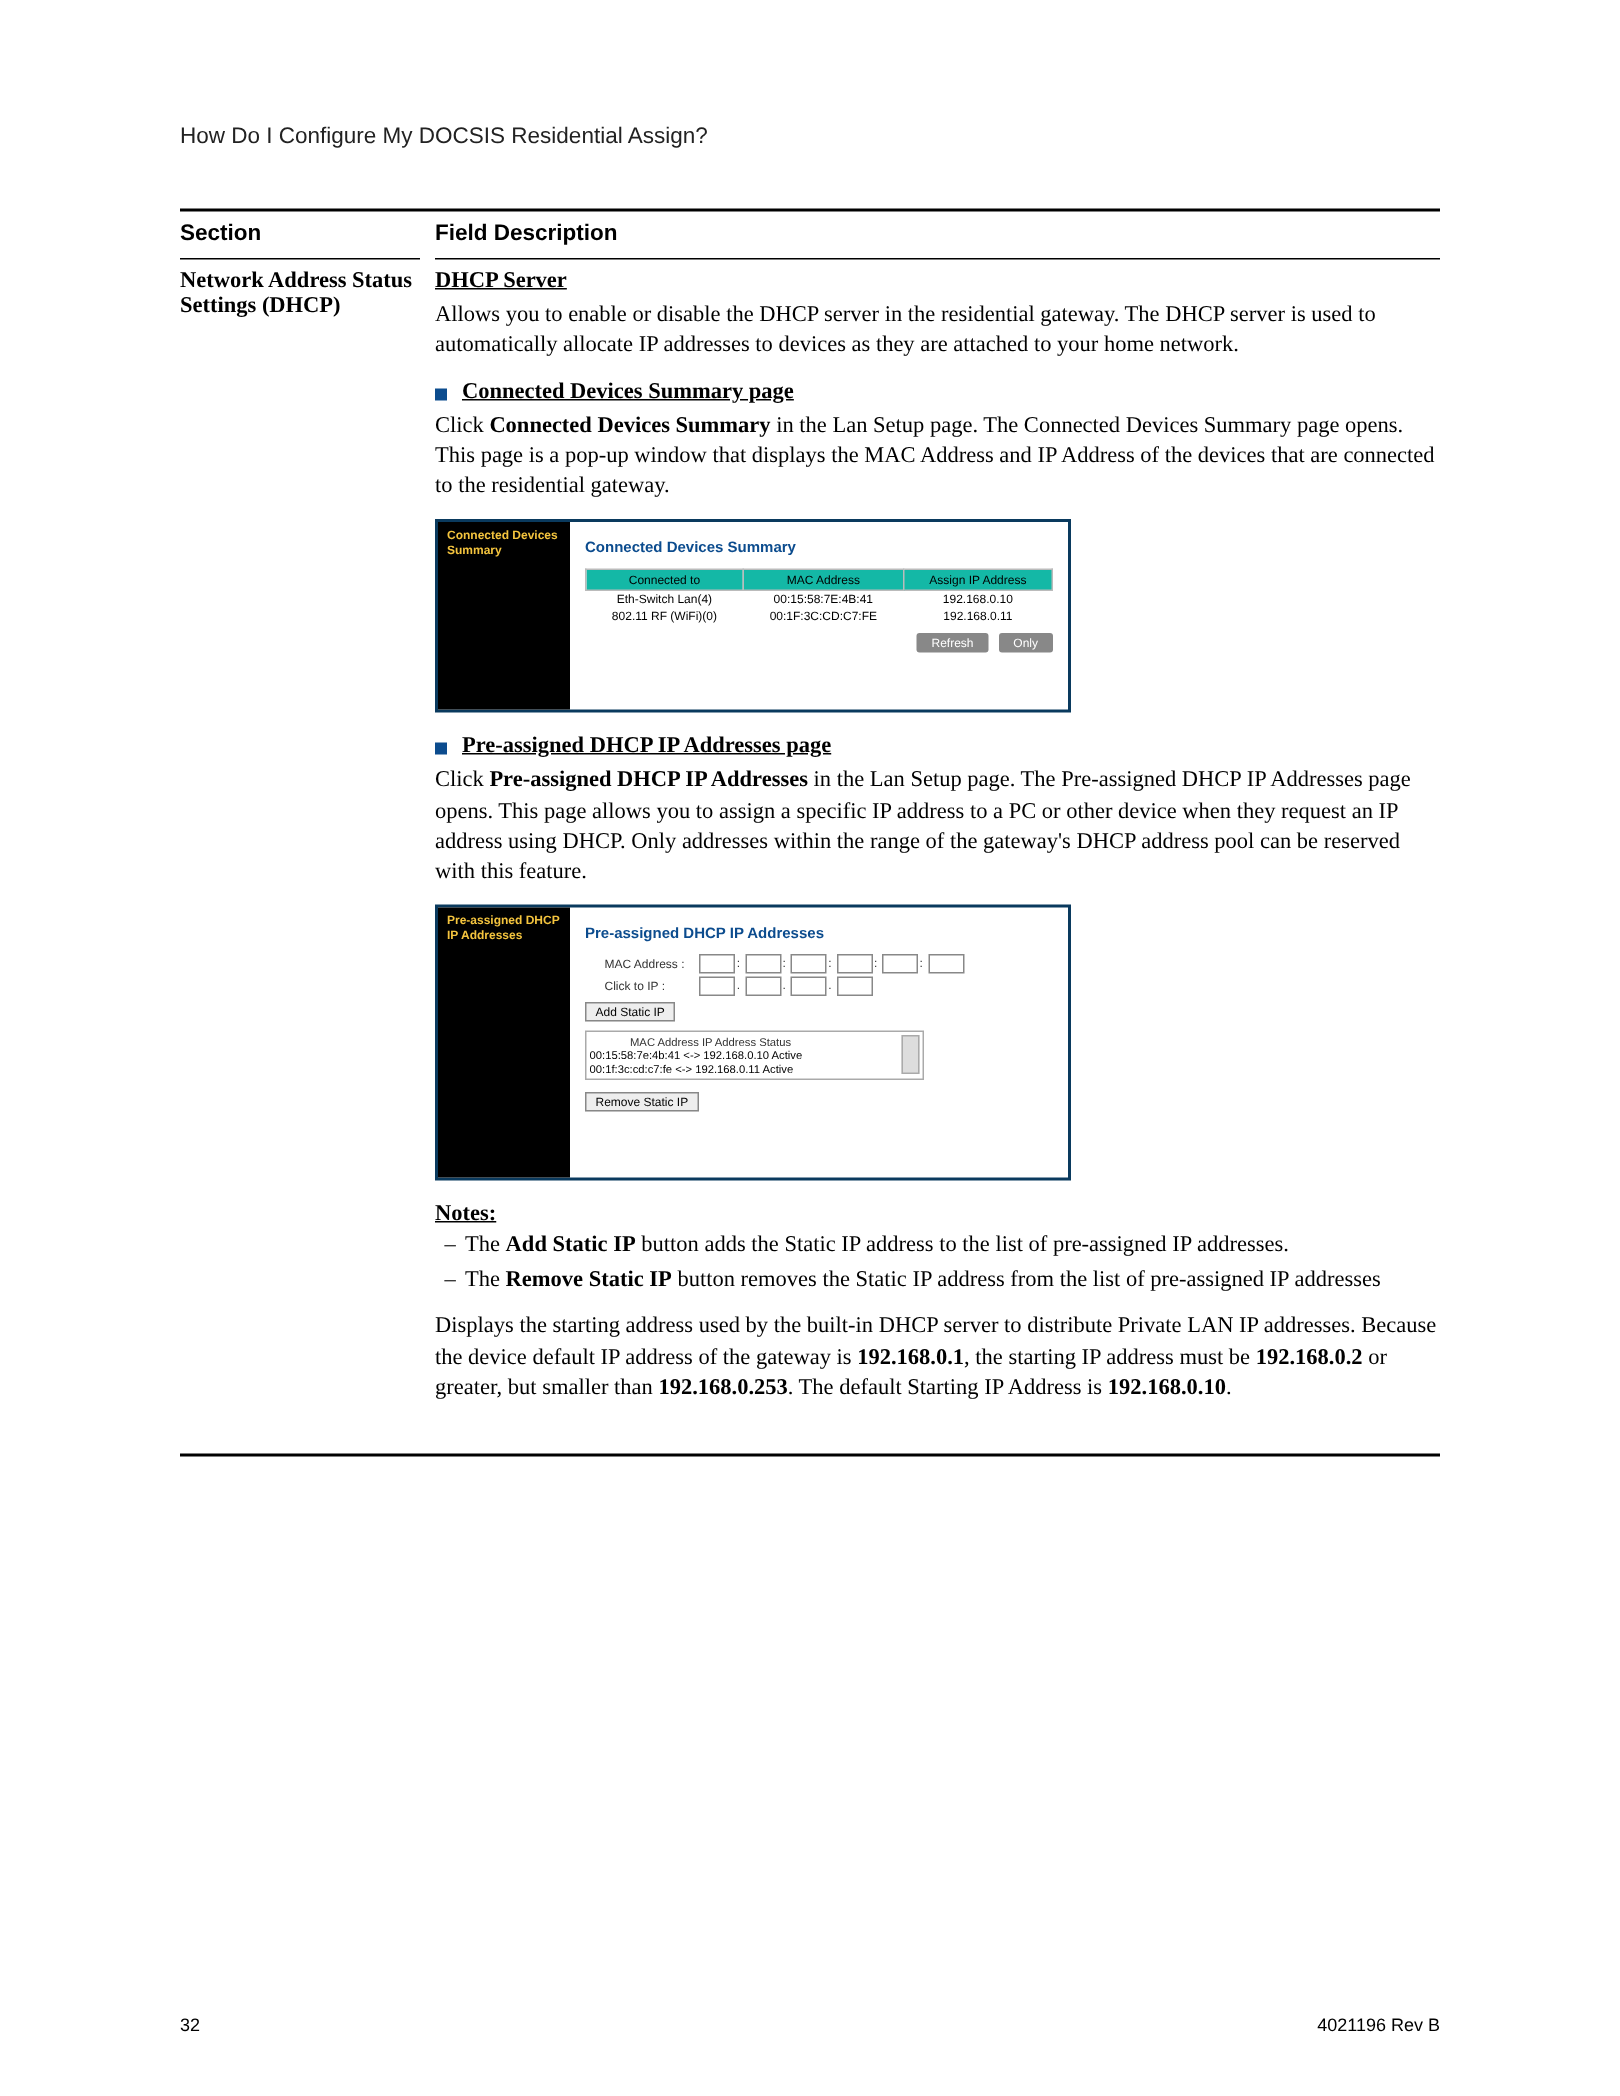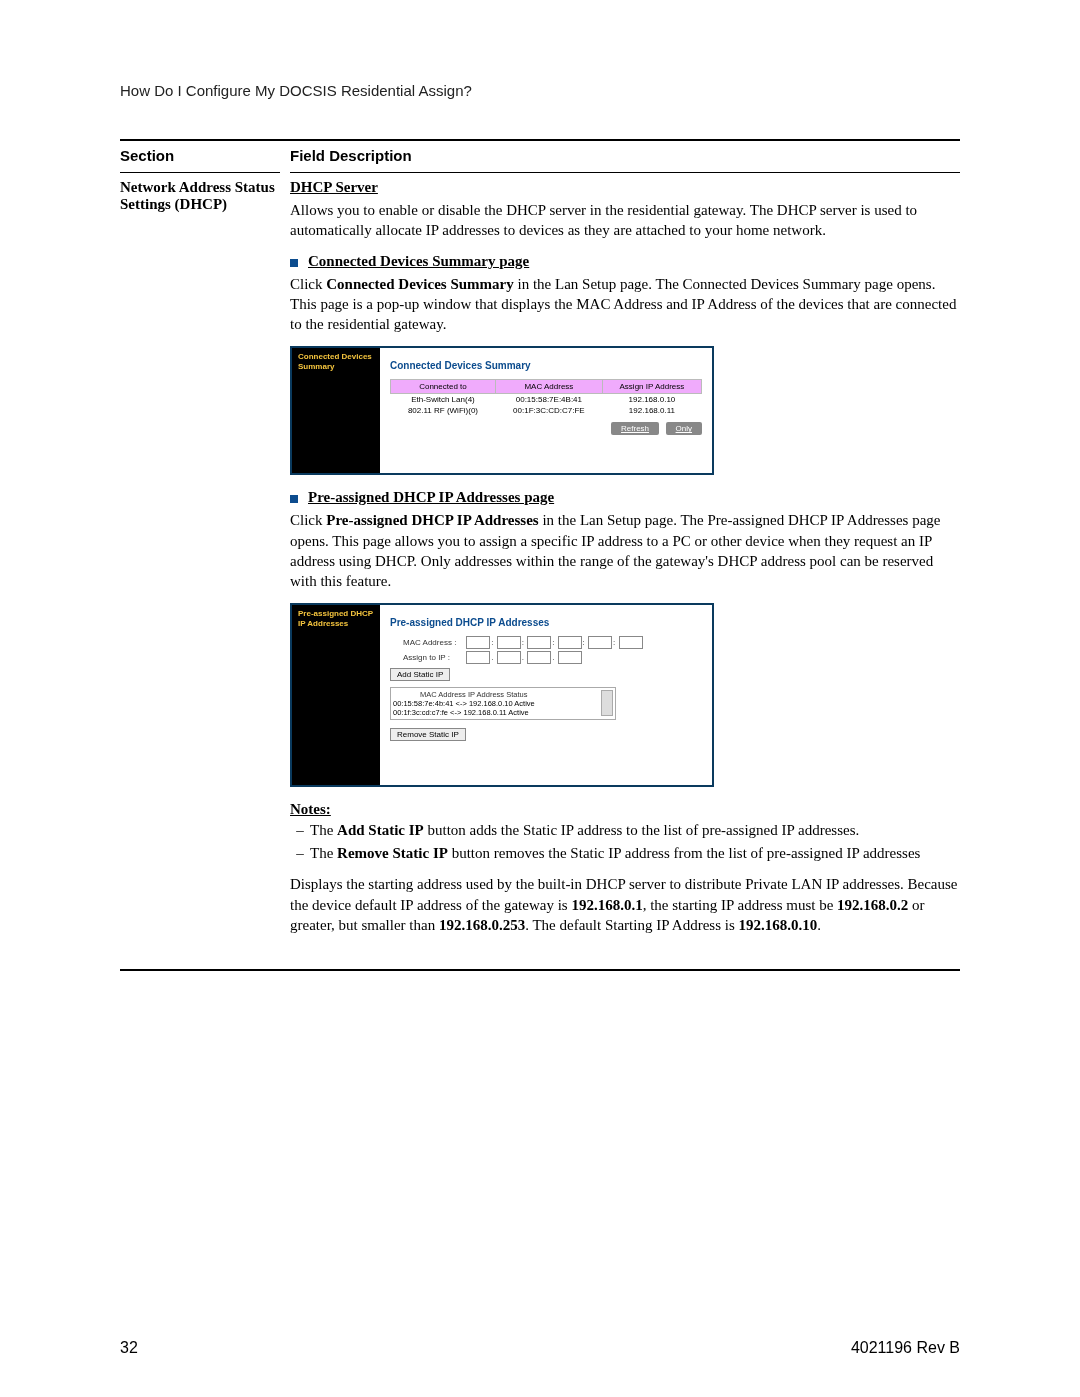--- a/index.html
+++ b/index.html
@@ -70,27 +70,27 @@
 .shot-left {
   width: 88px; background: #000; padding: 4px 6px;
   color: #f4c43e; font-weight: bold; font-size: 8px; line-height:1.2;
   box-sizing: border-box;
   min-height: 125px;
 }
 .shot-right { flex:1; padding: 12px 10px 10px 10px; }
 .shot-title { color: #0c4c8e; font-weight: bold; font-size: 10px; margin-bottom: 8px; }
 .shot-table { width:100%; border-collapse: collapse; font-size: 8px; }
 .shot-table th {
-  background: #f0abfc; border: 1px solid #bbb; padding: 2px 4px; font-weight: normal;
+  background: #14b8a6; border: 1px solid #bbb; padding: 2px 4px; font-weight: normal;
 }
 .shot-table td { padding: 1px 4px; text-align: center; }
 .shot-btns { text-align: right; margin-top: 6px; }
 .shot-btn {
   display: inline-block; background: #888; color: #fff; font-size: 8px;
-  padding: 2px 10px; border-radius: 2px; margin-left: 4px; text-decoration: underline;
+  padding: 2px 10px; border-radius: 2px; margin-left: 4px;
 }
 
 
 .shot2 .shot-left { min-height: 180px; }
 .form-row { margin: 2px 13px; font-size: 8px; color:#333; }
 .form-row .lbl { display:inline-block; width:60px; }
 .minibox {
   display:inline-block; width:22px; height:11px; border:1px solid #888;
   background:#fff; vertical-align:middle; margin: 0 1px;
 }
@@ -105,21 +105,21 @@
 .asslist-hdr { color:#333; font-weight:normal;margin-left:27px; }
 .scroll-hint {
   float:right; width:10px; height:24px; border:1px solid #aaa; background:#ddd;
 }
 .dash-list { margin: 4px 0 12px 0; }
 .dash-item { display:flex; margin: 2px 0 6px 0; }
 .dash { width: 20px; text-align:center; flex-shrink:0; }
 .footer {
   position: absolute; bottom: 40px; left: 120px; right: 120px;
   display: flex; justify-content: space-between;
-  font-family: Arial, Helvetica, sans-serif; font-size: 16px;
+  font-family: Arial, Helvetica, sans-serif; font-size: 12px;
 }
 </style>
 </head>
 <body>
 
 <div class="page">
   <div class="header">How Do I Configure My DOCSIS Residential Assign?</div>
 
   <div class="content">
     <div class="col-section">
@@ -188,21 +188,21 @@
             <div class="form-row">
               <span class="lbl">MAC Address :</span>
               <span class="minibox"></span>:
               <span class="minibox"></span>:
               <span class="minibox"></span>:
               <span class="minibox"></span>:
               <span class="minibox"></span>:
               <span class="minibox"></span>
             </div>
             <div class="form-row">
-              <span class="lbl">Assign to IP :</span>
+              <span class="lbl">Click to IP :</span>
               <span class="minibox"></span>.
               <span class="minibox"></span>.
               <span class="minibox"></span>.
               <span class="minibox"></span>
             </div>
             <div><span class="minibtn">Add Static IP</span></div>
             <div class="asslist">
               <div class="scroll-hint"></div>
               <div class="asslist-hdr">MAC Address      IP Address      Status</div>
               <div>00:15:58:7e:4b:41 &lt;-&gt; 192.168.0.10    Active</div>

